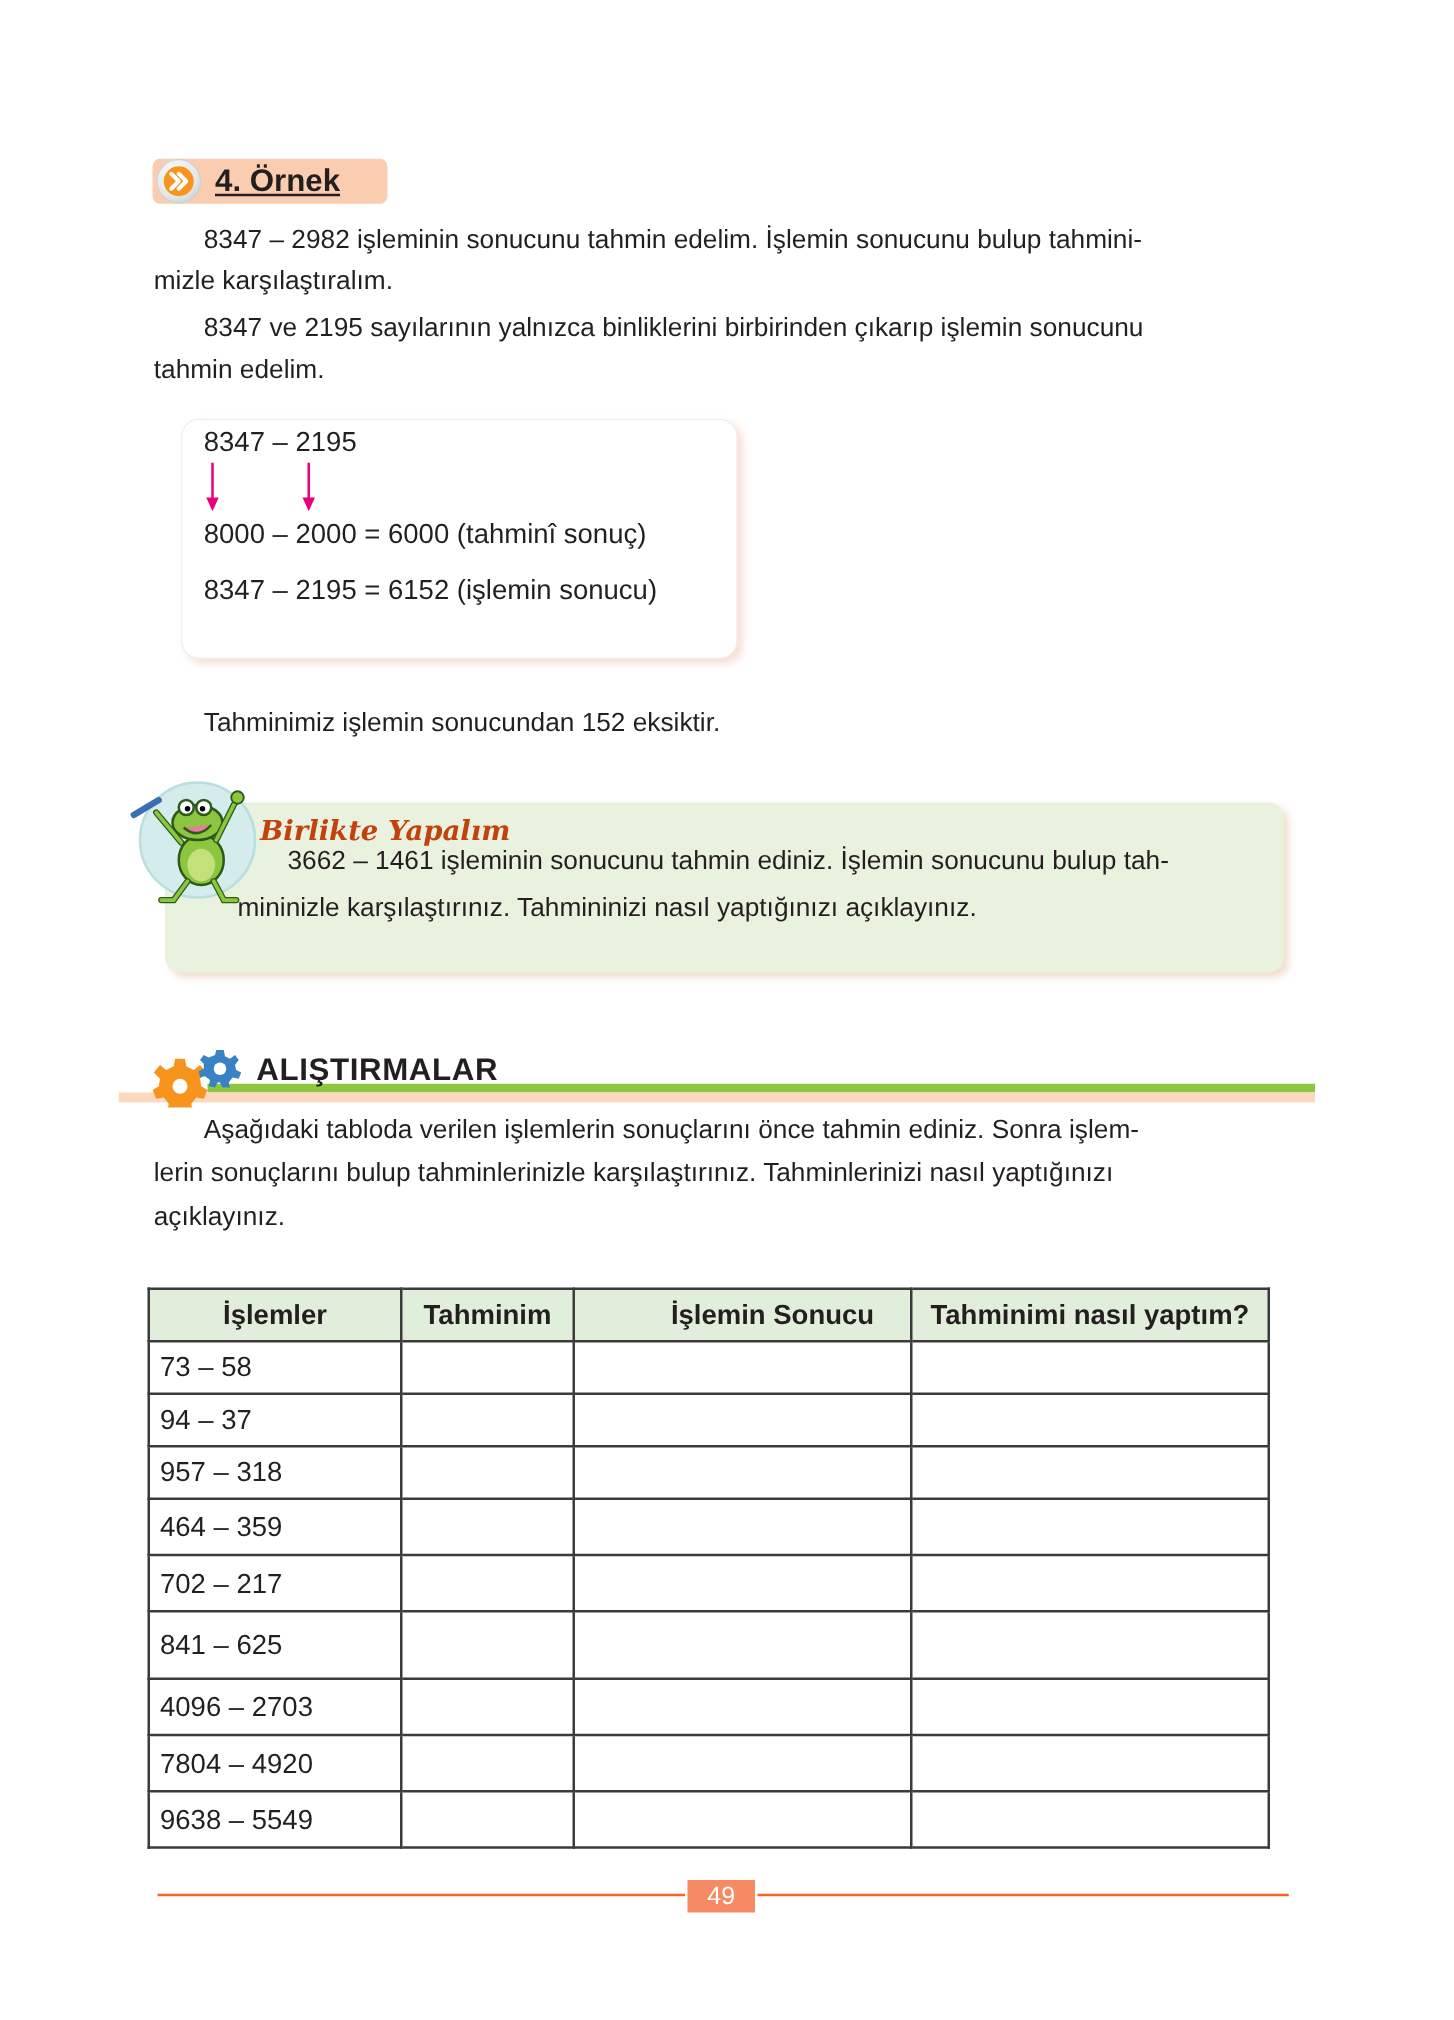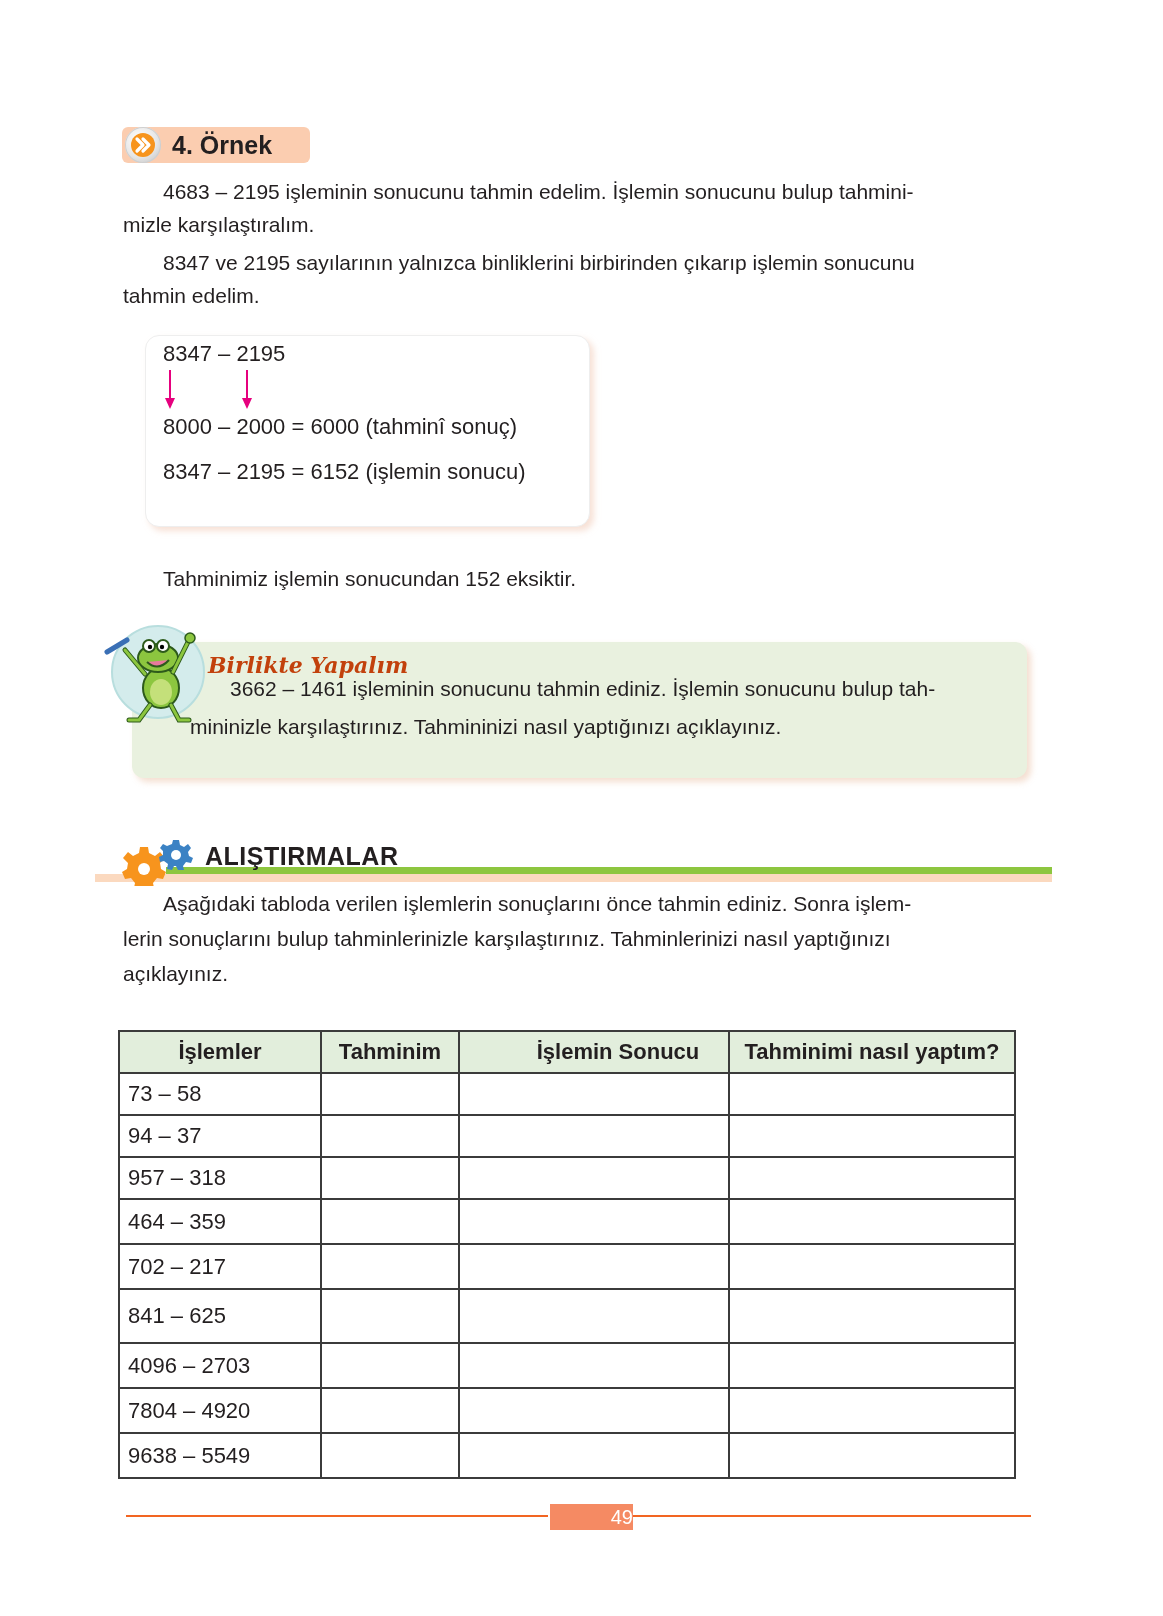--- a/index.html
+++ b/index.html
@@ -7,21 +7,21 @@
          font-family: "Liberation Sans", sans-serif; color: #231f20; }
   .abs { position: absolute; }
   .p { font-size: 21px; line-height: 34px; }
 
   
   .ex-head { left: 122px; top: 127px; width: 188px; height: 36px; background: #fbcdb0; border-radius: 6px; }
   .ex-icon { left: 125px; top: 127px; width: 36px; height: 36px; border-radius: 50%;
              background: radial-gradient(circle at 40% 35%, #ffffff 0%, #e6e6e6 55%, #bdbdbd 100%);
              box-shadow: 0 0 0 1px #cfcfcf inset; }
   .ex-icon svg { position: absolute; left: 5px; top: 5px; }
-  .ex-title { left: 172px; top: 130px; font-size: 25px; font-weight: bold; line-height: 30px; }
+  .ex-title { left: 172px; top: 130px; font-size: 25px; font-weight: bold; line-height: 30px; text-decoration: underline; }
 
   
   .ex-box { left: 145px; top: 335px; width: 443px; height: 190px; background: #fff; border-radius: 14px;
             border: 1px solid #eeeeee; box-shadow: 4px 4px 6px rgba(240,200,180,0.55); }
   .ex-line { font-size: 22px; line-height: 28px; }
 
   
   .by-box { left: 132px; top: 642px; width: 895px; height: 136px; background: #e9f1df; border-radius: 12px;
             box-shadow: 4px 4px 6px rgba(240,210,190,0.7); }
   .by-title { left: 208px; top: 652px; font-family: "DejaVu Serif", serif; font-style: italic; color: #c2410c;
@@ -36,36 +36,36 @@
 
   
   table.grid { position: absolute; left: 118px; top: 1030px; border-collapse: collapse; width: 898px; }
   .grid td, .grid th { border: 2px solid #3b3b3b; font-size: 22px; padding: 0 0 0 8px; text-align: left; }
   .grid th { background: #e2eedc; font-weight: bold; text-align: center; padding: 0; height: 40px; }
   .grid td { height: 40px; }
 
   
   .foot-line { top: 1515px; height: 2px; background: #f26522; }
   .page-num { left: 550px; top: 1504px; width: 54px; height: 26px; background: #f58a63; color: #fff;
-              font-size: 20px; text-align: right; line-height: 26px; padding-left: 29px; }
+              font-size: 20px; text-align: center; line-height: 26px; }
 </style>
 </head>
 <body>
 
 <div class="abs ex-head"></div>
 <div class="abs ex-icon">
   <svg width="26" height="26" viewBox="0 0 26 26">
     <circle cx="13" cy="13" r="12" fill="#f7941d"></circle>
     <path d="M7 7 L13 13 L7 19" stroke="#fff" stroke-width="3.2" fill="none" stroke-linecap="round" stroke-linejoin="round"></path>
     <path d="M13 7 L19 13 L13 19" stroke="#fff" stroke-width="3.2" fill="none" stroke-linecap="round" stroke-linejoin="round"></path>
   </svg>
 </div>
 <div class="abs ex-title">4. Örnek</div>
 
-<div class="abs p" style="left:163px; top:175px;">4683 – 2195 işleminin sonucunu tahmin edelim. İşlemin sonucunu bulup tahmini-</div>
+<div class="abs p" style="left:163px; top:175px;">8347 – 2982 işleminin sonucunu tahmin edelim. İşlemin sonucunu bulup tahmini-</div>
 <div class="abs p" style="left:123px; top:208px;">mizle karşılaştıralım.</div>
 <div class="abs p" style="left:163px; top:246px;">8347 ve 2195 sayılarının yalnızca binliklerini birbirinden çıkarıp işlemin sonucunu</div>
 <div class="abs p" style="left:123px; top:279px;">tahmin edelim.</div>
 
 <div class="abs ex-box"></div>
 <div class="abs ex-line" style="left:163px; top:340px;">8347 – 2195</div>
 <div class="abs" style="left:163px; top:370px;">
   <svg width="14" height="40" viewBox="0 0 14 40">
       <line x1="7" y1="0" x2="7" y2="30" stroke="#e6007e" stroke-width="2"></line>
       <path d="M2 28 L7 39 L12 28 Z" fill="#e6007e"></path>

